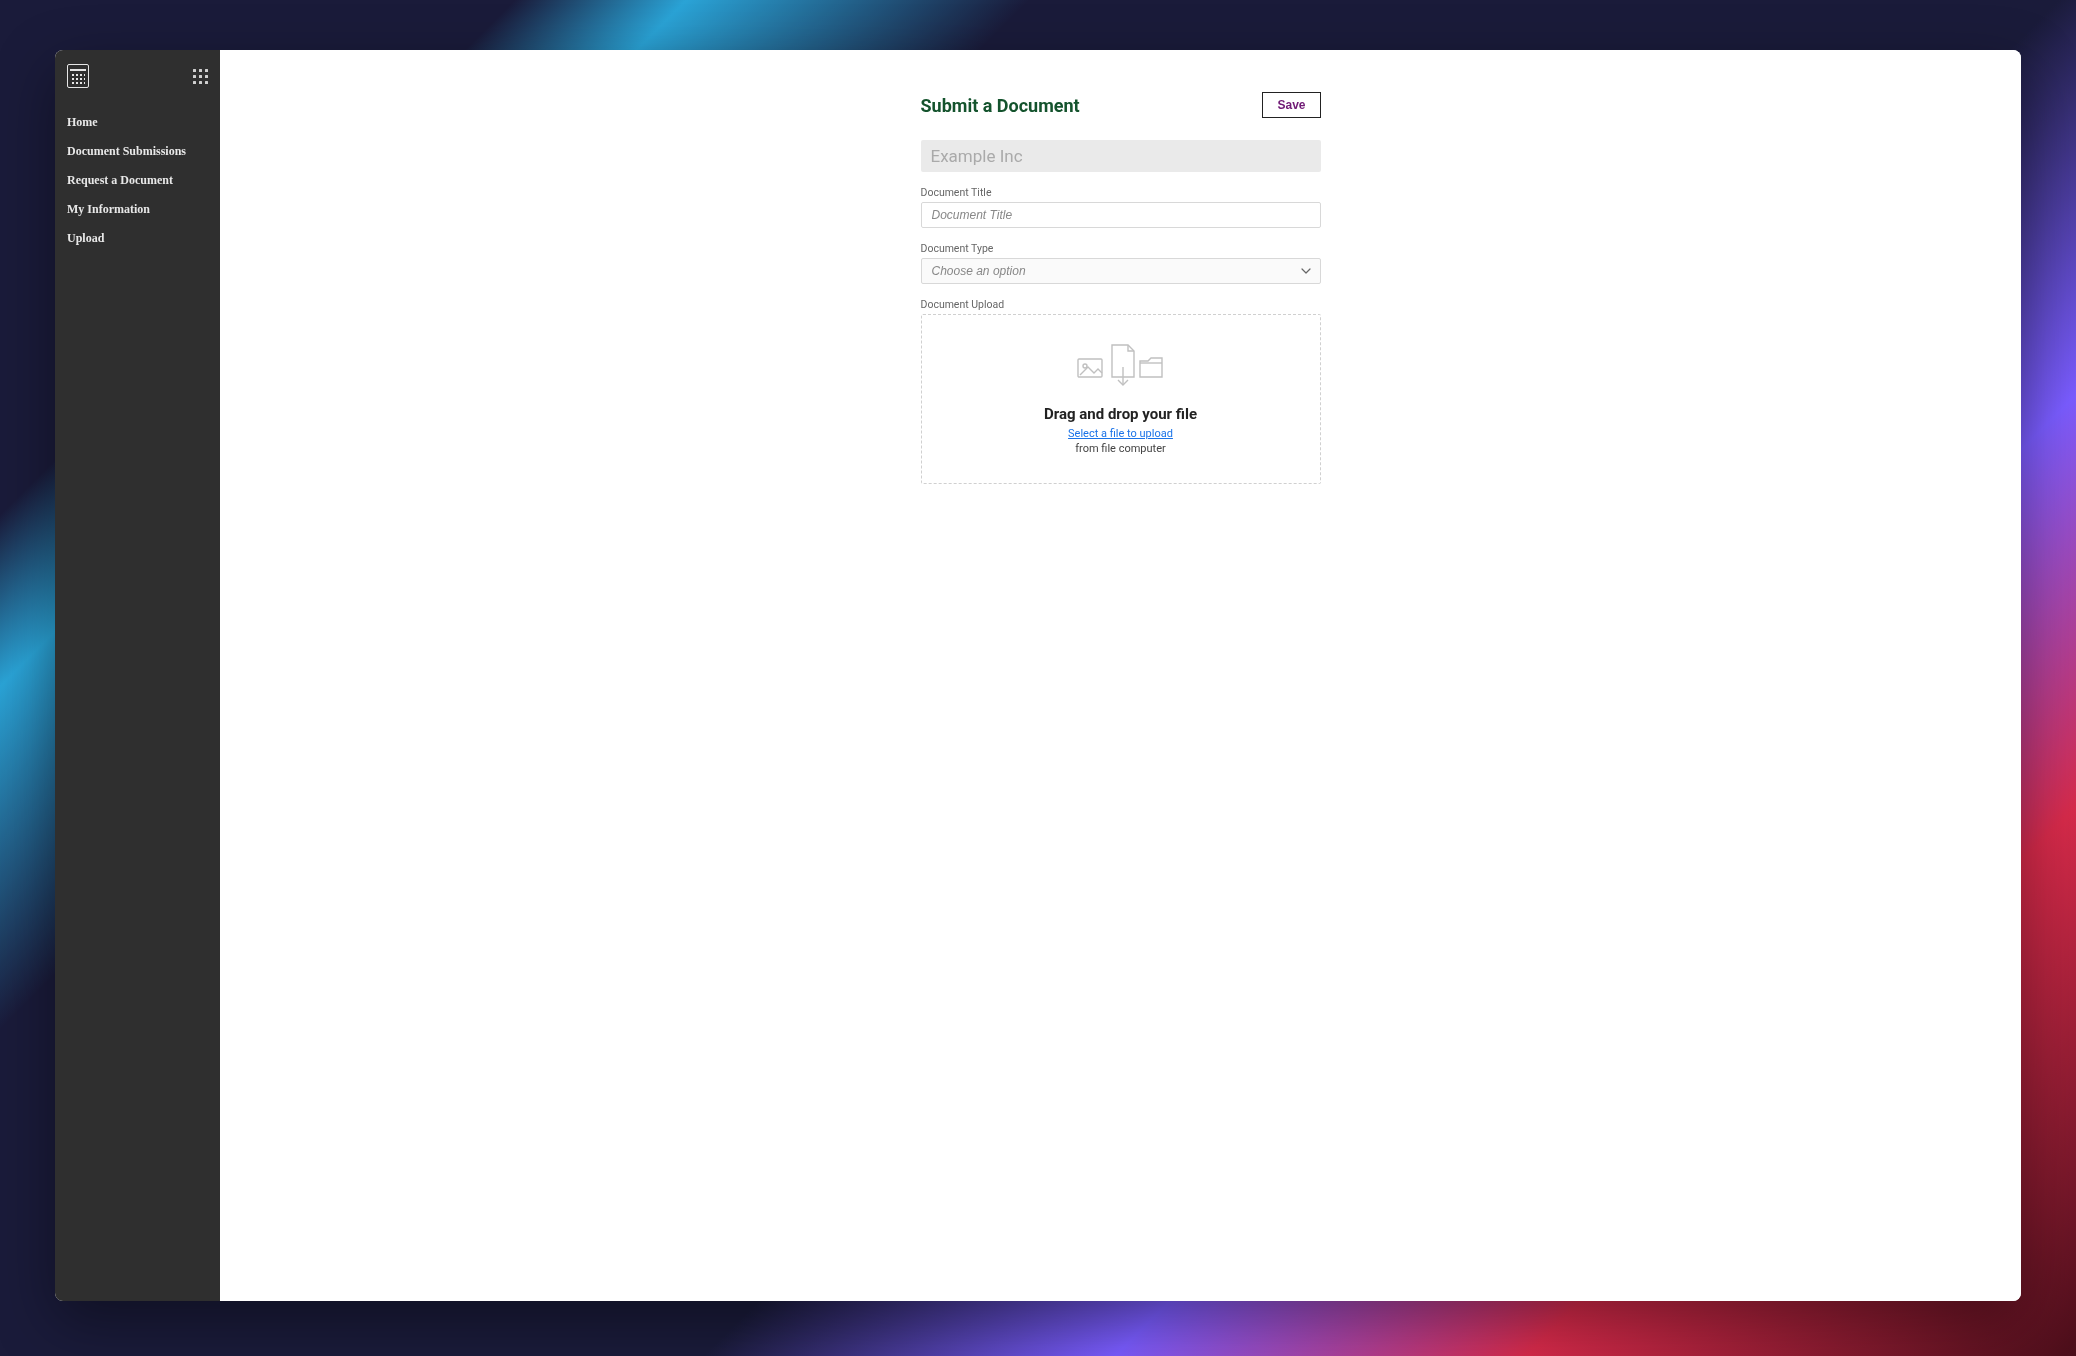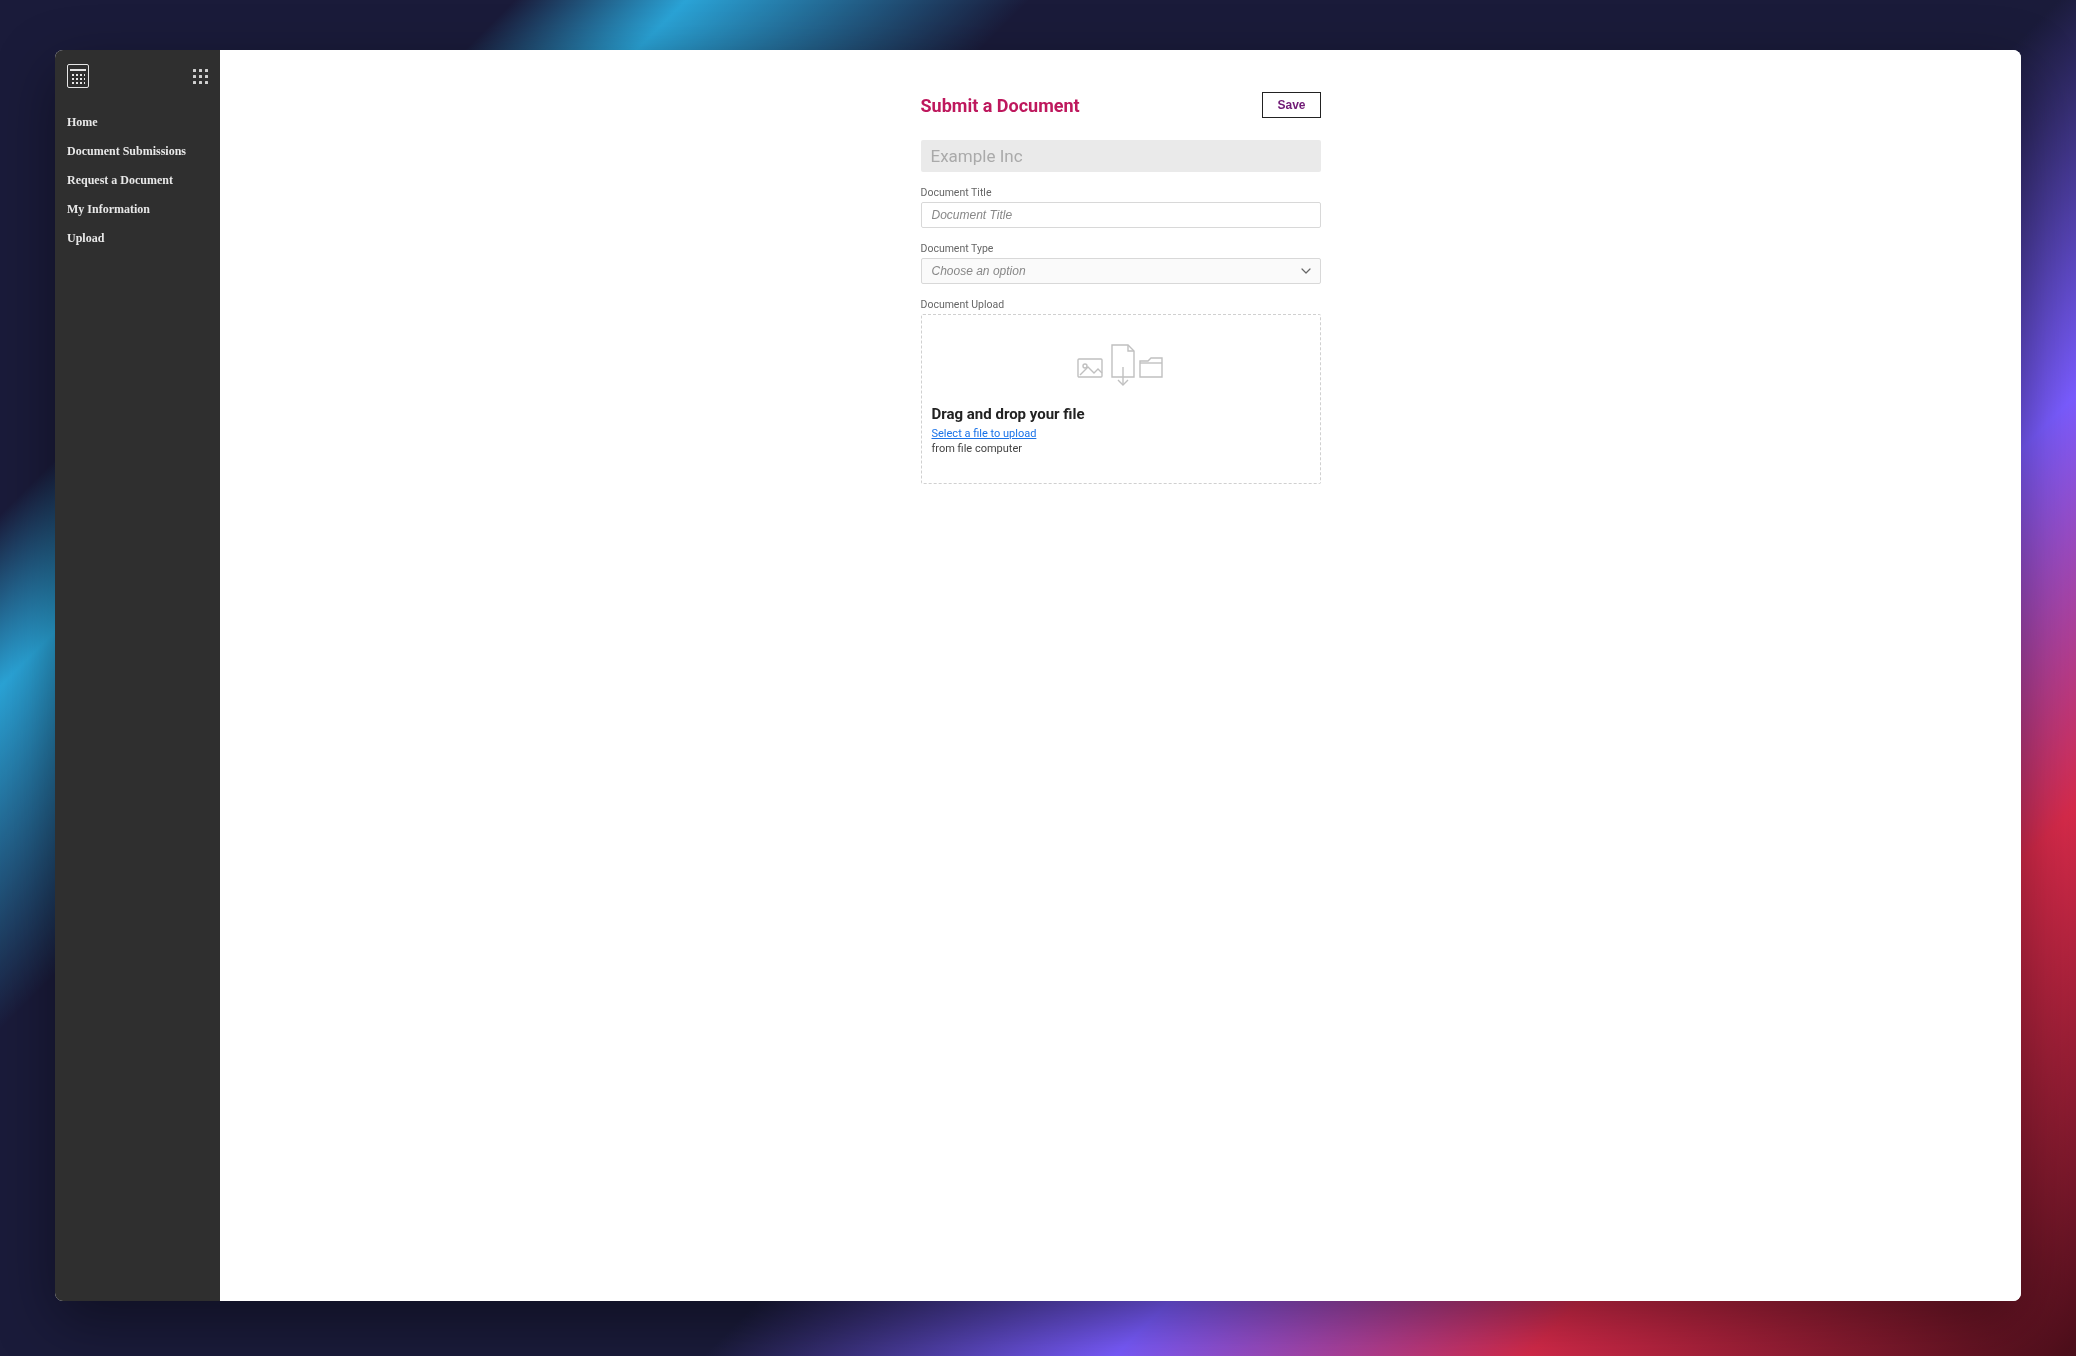--- a/index.html
+++ b/index.html
@@ -90,21 +90,21 @@
 }
 
 .form-wrap { width: 400px; }
 
 .page-header {
   display: flex;
   align-items: center;
   justify-content: space-between;
   margin-bottom: 22px;
 }
-.page-title { font-size: 18px; font-weight: 700; color: #be185d; }
+.page-title { font-size: 18px; font-weight: 700; color: #14532d; }
 
 .save-btn {
   background: #fff;
   border: 1.5px solid #222;
   font-size: 12px;
   font-weight: 600;
   padding: 5px 14px;
   cursor: pointer;
   color: #701a75;
 }
@@ -151,21 +151,21 @@
 .chevron {
   position: absolute;
   right: 10px; top: 50%; transform: translateY(-50%);
   pointer-events: none;
 }
 
 .dropzone {
   border: 1px dashed #d0d0d0;
   border-radius: 2px;
   padding: 22px 10px 28px 10px;
-  text-align: left;
+  text-align: center;
   cursor: pointer;
   background: #fff;
 }
 .dz-icons { display: flex; align-items: flex-end; justify-content: center; gap: 0; margin-bottom: 18px; margin-top: 4px; color: #b8b8b8; }
 .dz-title { font-size: 15px; font-weight: 700; color: #222; margin-bottom: 4px; }
 .dz-link { font-size: 11px; color: #1a73e8; text-decoration: underline; cursor: pointer; display: block; margin-bottom: 2px; }
 .dz-sub { font-size: 11px; color: #444; }
 
 svg { display: block; }
 </style>

